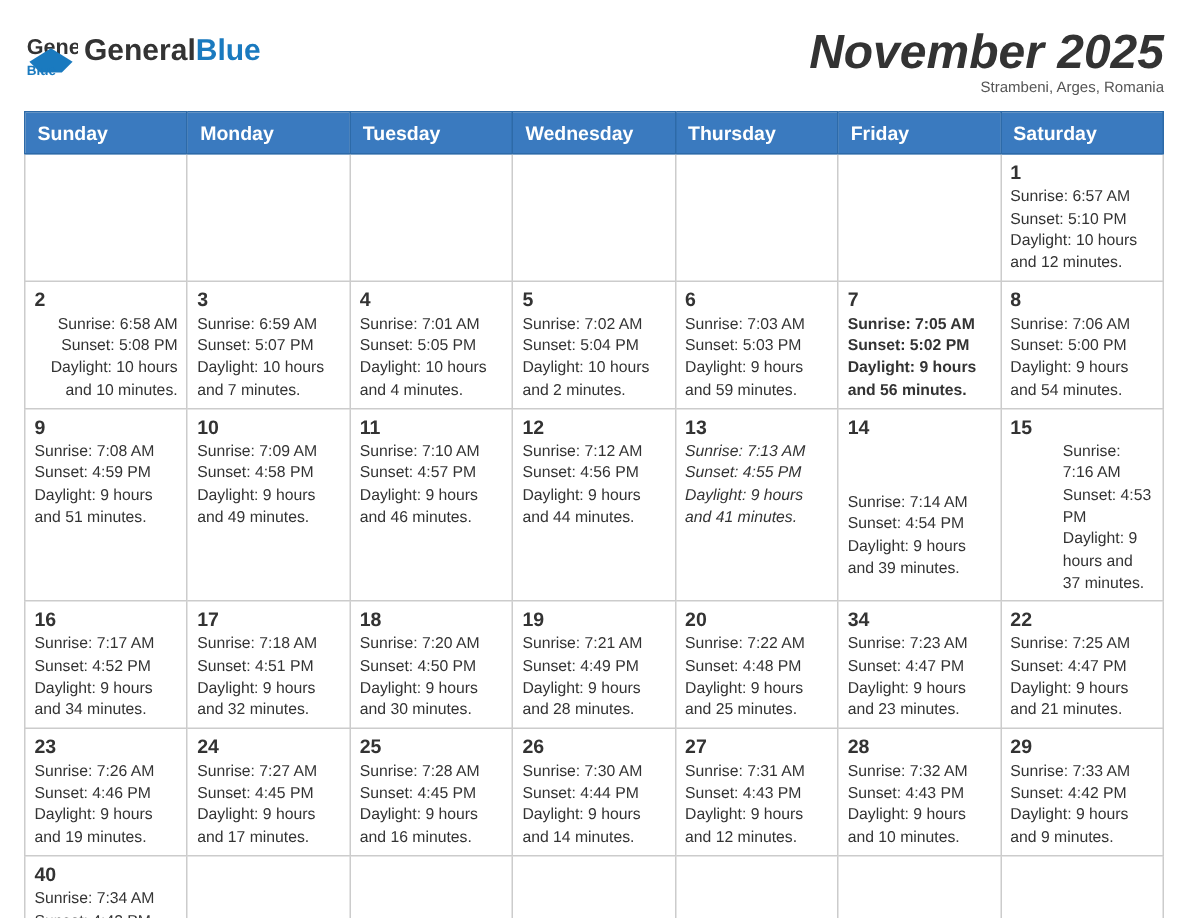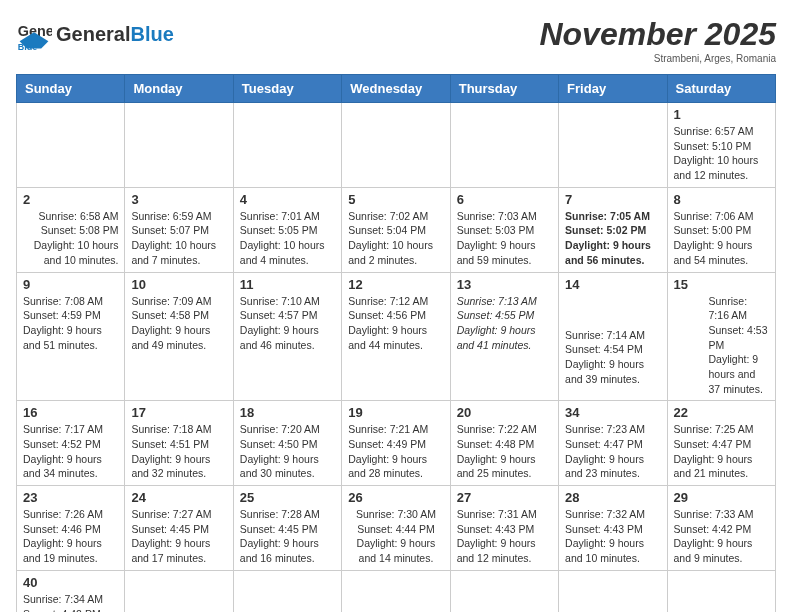--- a/index.html
+++ b/index.html
@@ -275,21 +275,21 @@
 Daylight: 9 hours and 17 minutes.</div>
         </td>
         <td>
           <span class="day-number">25</span>
           <div class="day-info" style="white-space: pre-line;">Sunrise: 7:28 AM
 Sunset: 4:45 PM
 Daylight: 9 hours and 16 minutes.</div>
         </td>
         <td>
           <span class="day-number">26</span>
-          <div class="day-info" style="white-space: pre-line; text-align: center;">Sunrise: 7:30 AM
+          <div class="day-info" style="white-space: pre-line;">Sunrise: 7:30 AM
 Sunset: 4:44 PM
 Daylight: 9 hours and 14 minutes.</div>
         </td>
         <td>
           <span class="day-number">27</span>
           <div class="day-info" style="white-space: pre-line;">Sunrise: 7:31 AM
 Sunset: 4:43 PM
 Daylight: 9 hours and 12 minutes.</div>
         </td>
         <td>

